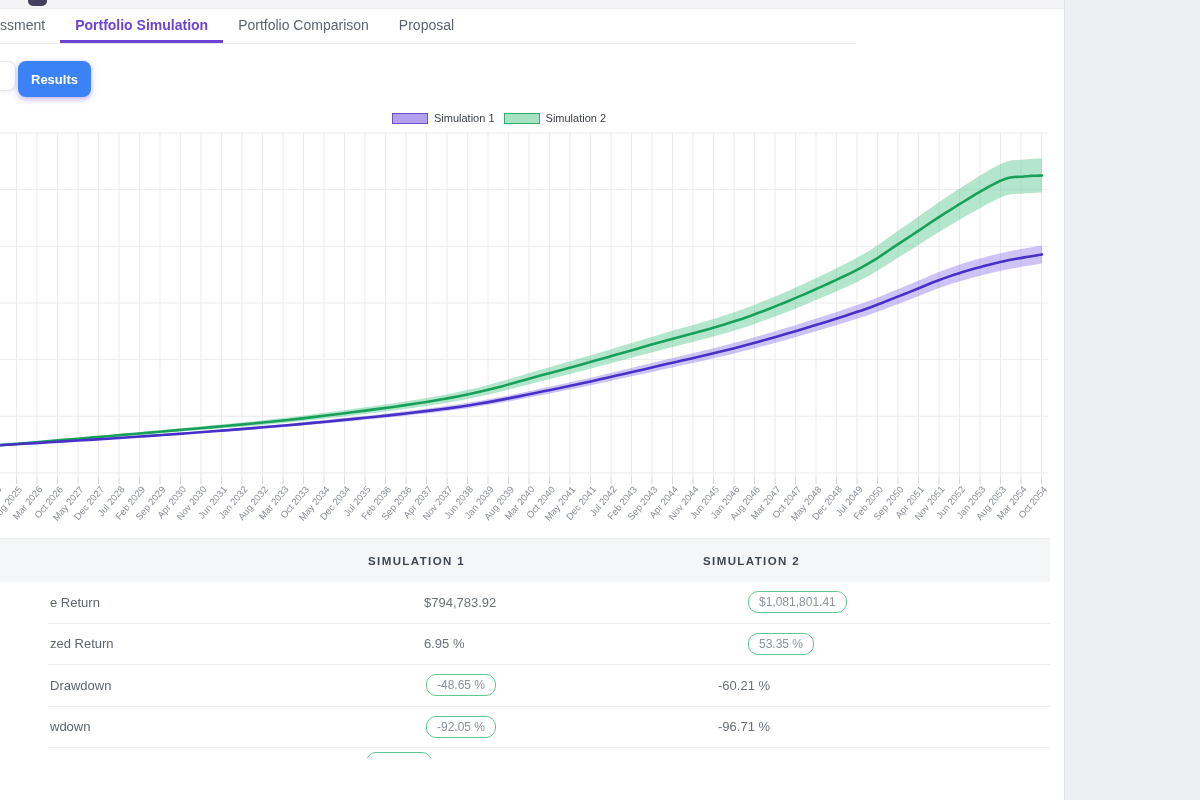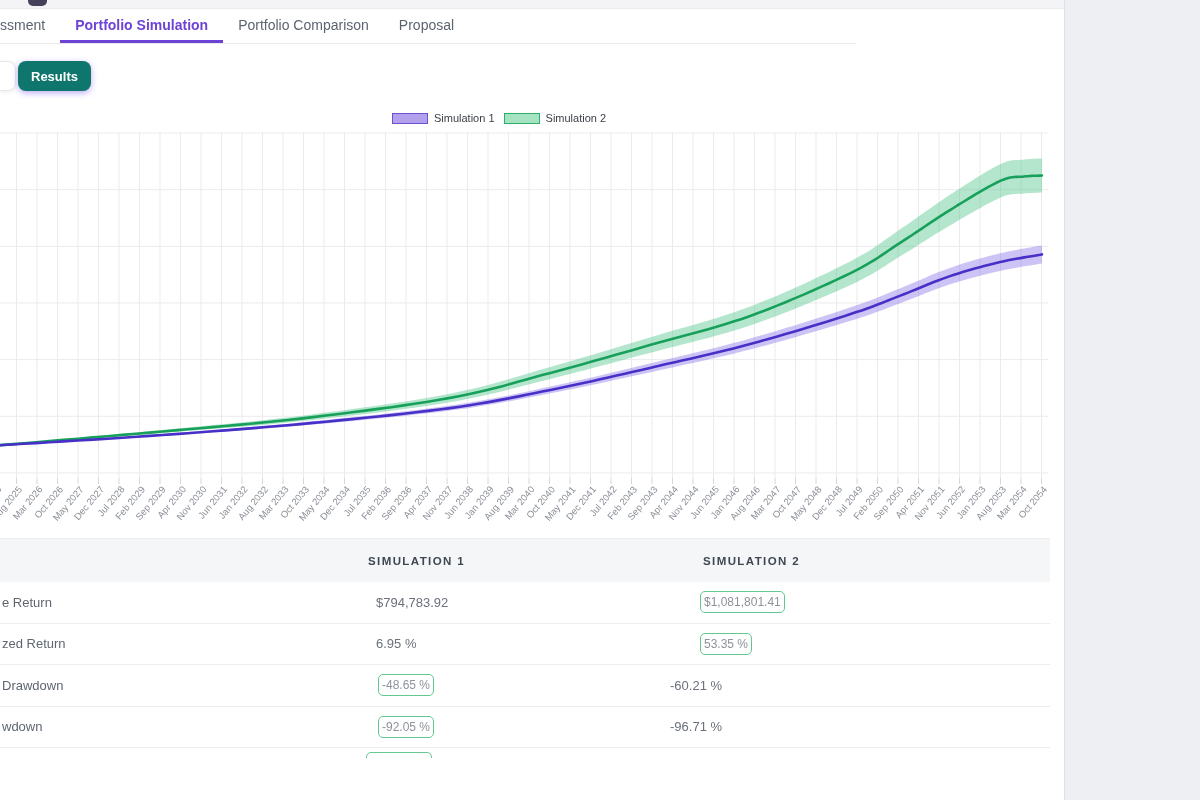--- a/index.html
+++ b/index.html
@@ -16,46 +16,46 @@
   #tab-bar { position:absolute; left:0; top:10px; width:856px; height:34px;
              display:flex; align-items:stretch; border-bottom:1px solid #e9e9eb; background:#fff; }
   .tab { display:flex; align-items:center; padding:0 15px; font-size:14px; font-weight:500;
          color:#5c6470; cursor:pointer; white-space:nowrap; border-bottom:3px solid transparent; }
   .tab.first { padding-left:0; }
   .tab.active { color:#6d43d6; font-weight:600; border-bottom-color:#6d43d6; }
   
   #seg-frag { position:absolute; left:0; top:61px; width:16px; height:30px; background:#fff;
               border:1px solid #e8e8ec; border-left:none; border-radius:0 8px 8px 0;
               box-shadow:0 1px 4px rgba(0,0,0,.08); }
-  #results-btn { position:absolute; left:18px; top:61px; height:30px; padding:0 13px;
-                 background:#0f766e; color:#fff; font-size:13px; font-weight:600;
+  #results-btn { position:absolute; left:18px; top:61px; height:36px; padding:0 13px;
+                 background:#3b82f6; color:#fff; font-size:13px; font-weight:600;
                  font-family:"Liberation Sans", sans-serif;
                  border:none; border-radius:8px; cursor:pointer;
                  box-shadow:0 2px 6px rgba(107,70,228,.45); }
   
   #legend { position:absolute; left:392px; top:112px; display:flex; align-items:center; gap:9px; }
   .legend-item { display:flex; align-items:center; gap:6px; cursor:pointer; }
   .swatch { width:36px; height:11px; border-width:1px; border-style:solid; }
   .legend-label { font-size:11px; color:#3a3f46; }
   
   #chart { position:absolute; left:0; top:130px; }
   
   #table { position:absolute; left:0; top:538px; width:1050px; font-size:13px; }
   #thead { position:relative; height:44px; background:#f5f6f8; border-top:1px solid #ececee; }
   .th { position:absolute; top:0; height:44px; display:flex; align-items:center;
         font-size:11.5px; font-weight:600; letter-spacing:1.4px; color:#3f4752; }
   #th-frag-clip { position:absolute; left:0; top:0; width:4px; height:44px; overflow:hidden; }
-  .trow { position:relative; height:41.5px; border-bottom:1px solid #ededef; background:#fff; }
+  .trow { position:relative; height:41.5px; border-bottom:1px solid #ededef; background:#fff;margin-left:48px; }
   .metric-label { position:absolute; left:2px; top:0; height:100%; display:flex;
                   align-items:center; color:#5f6670; }
   .cell { position:absolute; top:0; height:100%; display:flex; align-items:center; color:#6a717a; }
   .cell.c1 { left:376px; } .cell.c2 { left:670px; }
   .cell.c1.boxed { left:378px; } .cell.c2.boxed { left:700px; }
-  .vbox { display:inline-block; border:1.5px solid #63c88f; border-radius:5px;
-          padding:3px 3px; font-size:12px; color:#8d939b; background:#fff; }
+  .vbox { display:inline-block; border:1.5px solid #63c88f; border-radius:10px;
+          padding:3px 10px; font-size:12px; color:#8d939b; background:#fff; }
   #partial-row { position:relative; height:10px; background:#fff; overflow:hidden; }
   #partial-row .vbox { position:absolute; left:366px; top:4px; width:66px; height:24px; }
 </style>
 </head>
 <body>
 
 <div id="content">
   <div id="top-strip">
     <div id="top-pill"></div>
   </div>

